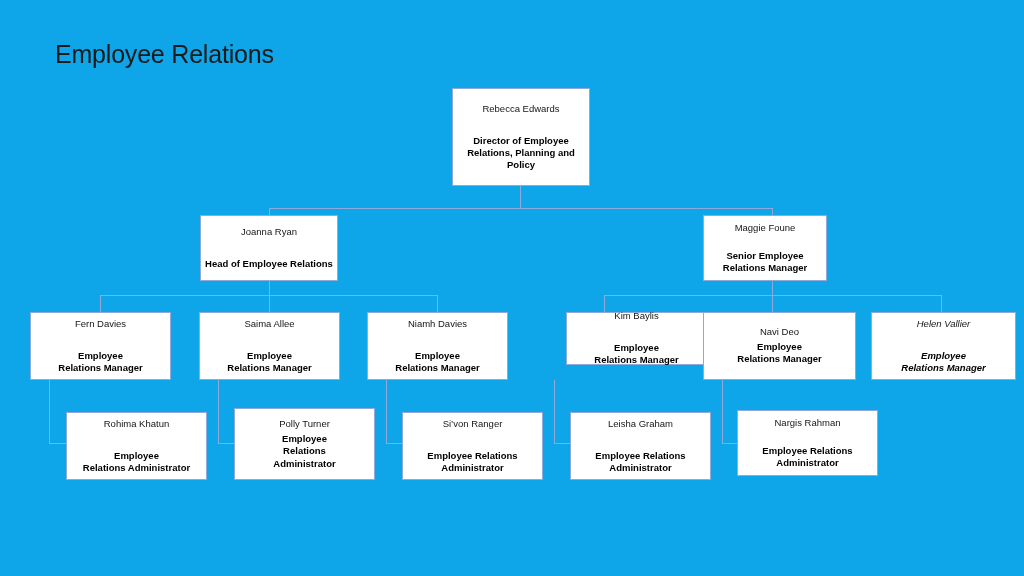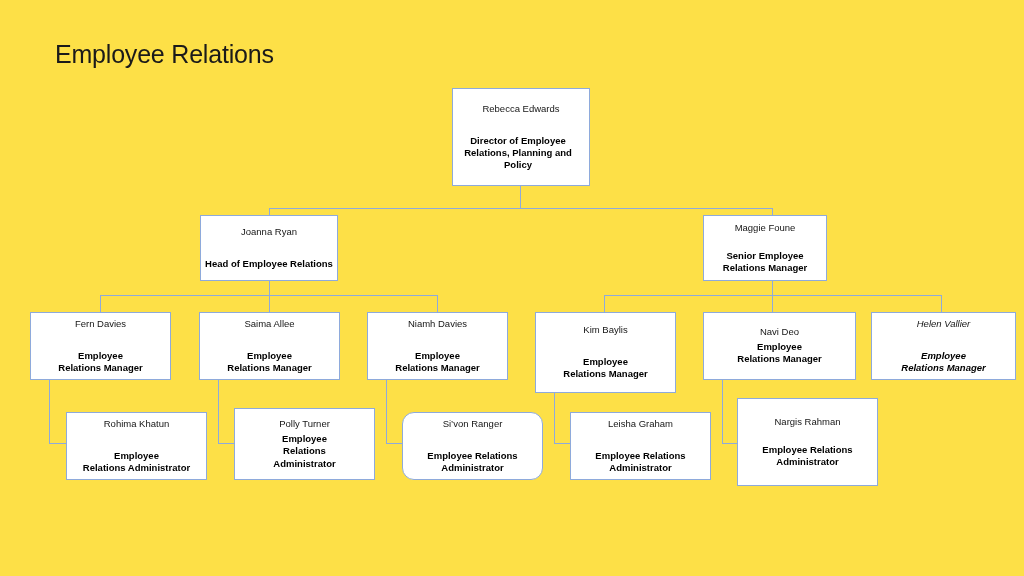--- a/index.html
+++ b/index.html
@@ -9,40 +9,41 @@
     background: #ffffff;
   }
   body {
     font-family: "Liberation Sans", sans-serif;
     color: #000000;
   }
   #canvas {
     position: relative;
     width: 1024px;
     height: 576px;
-    background: #fde047;
+    background: #0ea5e9;
     overflow: hidden;
   }
   #page-title {
     position: absolute;
     left: 55px;
     top: 40px;
     font-size: 25px;
     font-weight: 400;
     color: #1a1a1a;
     letter-spacing: -0.2px;
     white-space: nowrap;
   }
   .node {
     position: absolute;
     box-sizing: border-box;
     background: #ffffff;
     border: 1px solid #8eaadb;
     display: flex;
     flex-direction: column;
+    align-items: center;
     justify-content: center;
     text-align: center;
     padding: 12px 4px;
   }
   .node .person {
     font-size: 9.5px;
     font-weight: 400;
     line-height: 1.25;
     color: #151515;
   }
@@ -127,21 +128,21 @@
     <div class="role" style="white-space:pre-line;">Employee
 Relations Manager</div>
   </div>
 
   <div class="node" style="left:367px; top:312px; width:141px; height:68px;">
     <div class="person">Niamh Davies</div>
     <div class="role" style="white-space:pre-line;">Employee
 Relations Manager</div>
   </div>
 
-  <div class="node" style="left:535px; top:312px; width:141px; height:81px;">
+  <div class="node" style="left:566px; top:312px; width:141px; height:53px;">
     <div class="person">Kim Baylis</div>
     <div class="role" style="white-space:pre-line;">Employee
 Relations Manager</div>
   </div>
 
   <div class="node tight" style="left:703px; top:312px; width:153px; height:68px;">
     <div class="person">Navi Deo</div>
     <div class="role" style="white-space:pre-line;">Employee
 Relations Manager</div>
   </div>
@@ -158,31 +159,31 @@
 Relations Administrator</div>
   </div>
 
   <div class="node tight" style="left:234px; top:408px; width:141px; height:72px;">
     <div class="person">Polly Turner</div>
     <div class="role" style="white-space:pre-line;">Employee
 Relations
 Administrator</div>
   </div>
 
-  <div class="node" style="left:402px; top:412px; width:141px; height:68px;border-radius:12px;">
+  <div class="node" style="left:402px; top:412px; width:141px; height:68px;">
     <div class="person">Si’von Ranger</div>
     <div class="role" style="white-space:pre-line;">Employee Relations
 Administrator</div>
   </div>
 
   <div class="node" style="left:570px; top:412px; width:141px; height:68px;">
     <div class="person">Leisha Graham</div>
     <div class="role" style="white-space:pre-line;">Employee Relations
 Administrator</div>
   </div>
 
-  <div class="node snug" style="left:737px; top:398px; width:141px; height:88px;">
+  <div class="node snug" style="left:737px; top:410px; width:141px; height:66px;">
     <div class="person">Nargis Rahman</div>
     <div class="role" style="white-space:pre-line;">Employee Relations
 Administrator</div>
   </div>
 
 </div>
 
 </body></html>

